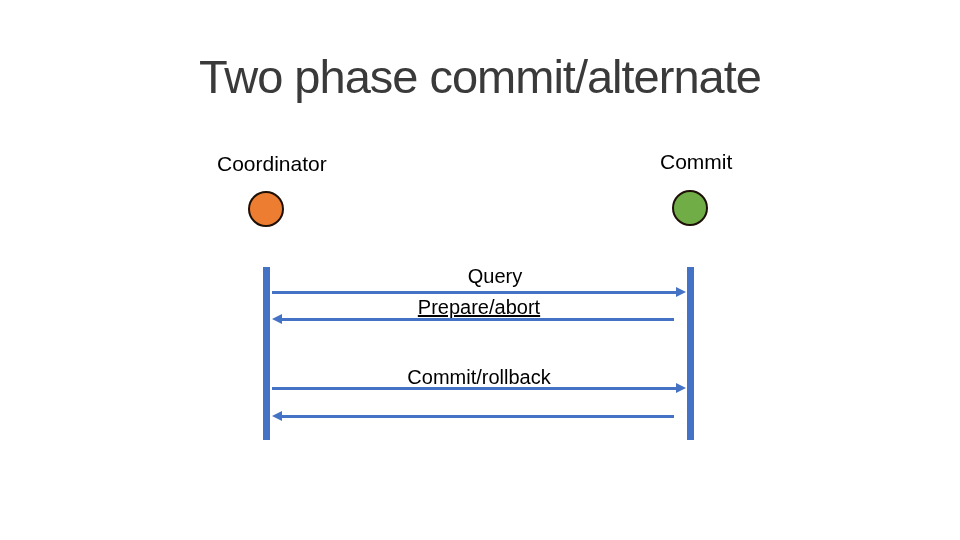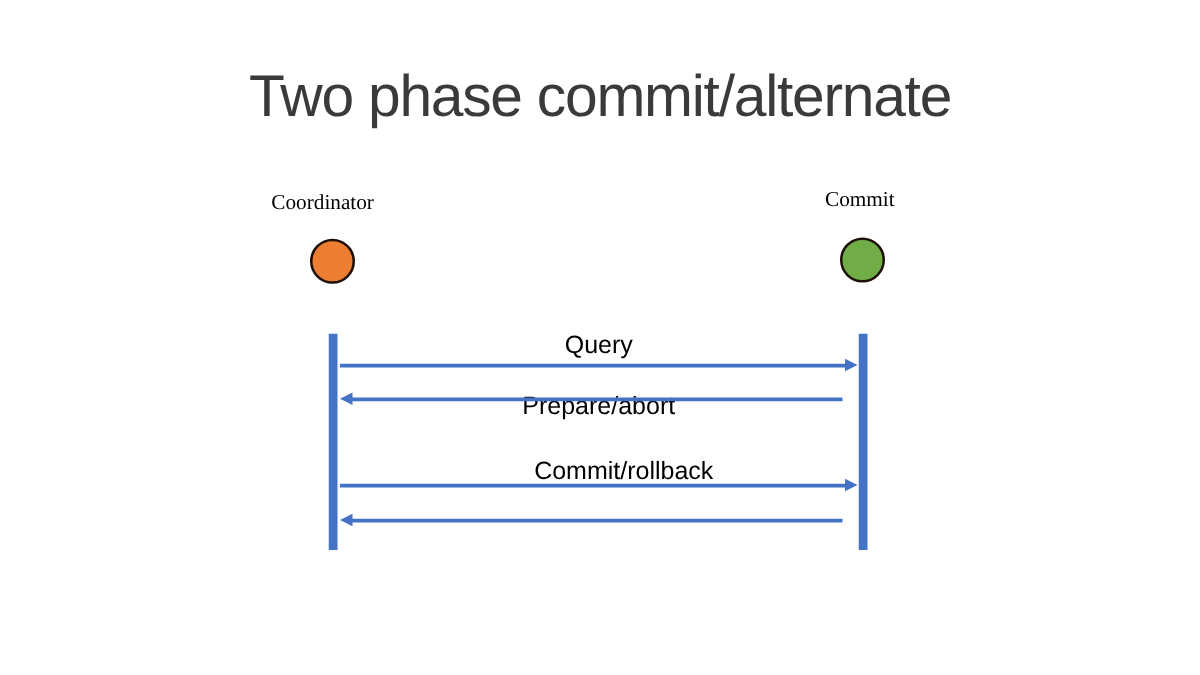--- a/index.html
+++ b/index.html
@@ -23,24 +23,23 @@
     margin: 0;
     text-align: center;
     font-size: 47px;
     font-weight: 300;
     letter-spacing: -1px;
     line-height: 1.15;
     color: var(--title-text, #3a3a3a);
   }
   .actor-label {
     position: absolute;
-    font-size: 17px;
+    font-size: 21px;
     color: var(--label-text, #000);
     white-space: nowrap;
-    font-family: Liberation Serif, serif;
   }
   .actor-label.coordinator { left: 217px; top: 152px; }
   .actor-label.servers     { left: 660px; top: 150px; }
   .actor-circle {
     position: absolute;
     width: 32px;
     height: 32px;
     border-radius: 50%;
     border: 2.5px solid var(--node-outline, #1e1006);
     box-sizing: content-box;
@@ -100,33 +99,33 @@
   <div class="actor-label servers">Commit</div>
 
   <div class="actor-circle coordinator-node"></div>
 
   <div class="actor-circle servers-node"></div>
 
   <div class="lifeline left"></div>
 
   <div class="lifeline right"></div>
 
-  <div class="msg-label" style="top:265px;">Query</div>
+  <div class="msg-label" style="top:265px;padding-left:16px;">Query</div>
   <div class="msg-arrow arrow-right" style="left:272px; top:287px; width:414px;">
     <span class="line"></span>
     <span class="head"></span>
   </div>
 
-  <div class="msg-label" style="top:314px;">Prepare/abort</div>
+  <div class="msg-label" style="top:296px;text-decoration:underline;">Prepare/abort</div>
   <div class="msg-arrow arrow-left" style="left:272px; top:314px; width:402px;">
     <span class="line"></span>
     <span class="head"></span>
   </div>
 
-  <div class="msg-label" style="top:366px;margin-left:20px;">Commit/rollback</div>
+  <div class="msg-label" style="top:366px;">Commit/rollback</div>
   <div class="msg-arrow arrow-right" style="left:272px; top:383px; width:414px;">
     <span class="line"></span>
     <span class="head"></span>
   </div>
 
   <div class="msg-arrow arrow-left" style="left:272px; top:411px; width:402px;">
     <span class="line"></span>
     <span class="head"></span>
   </div>
 

